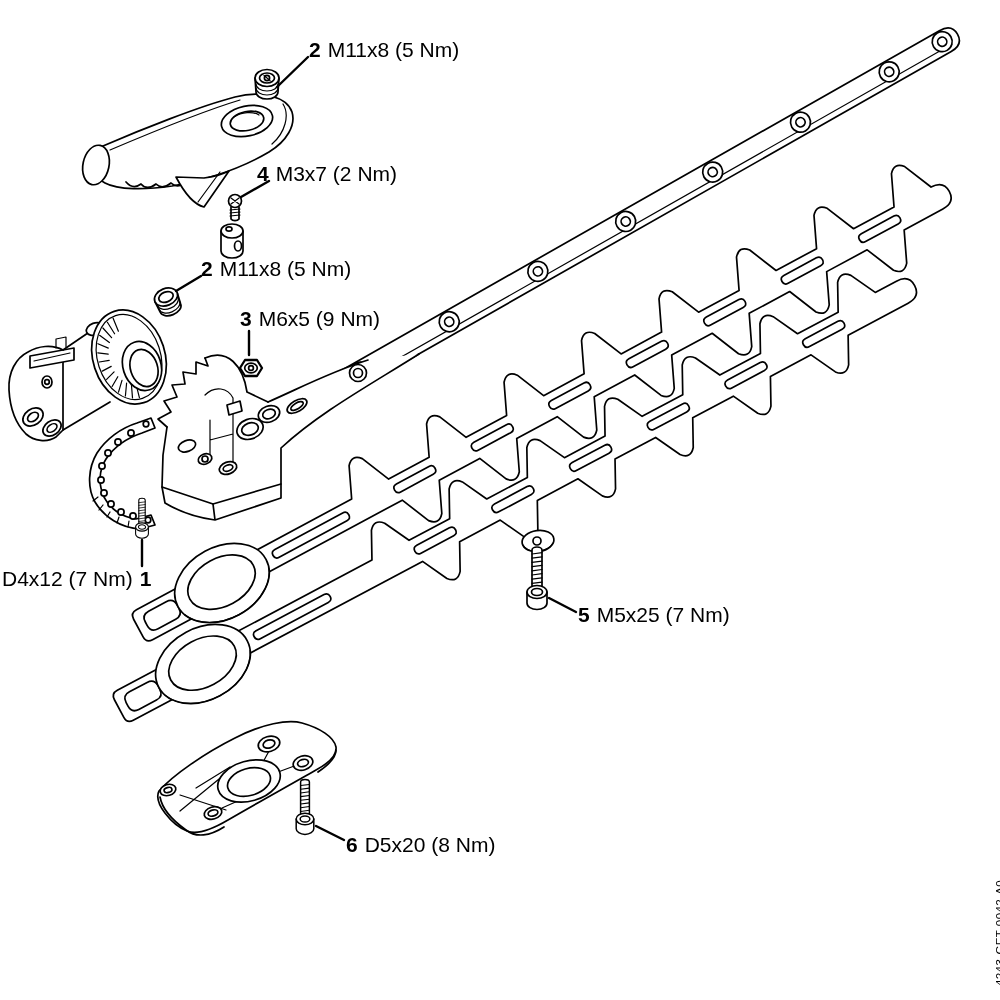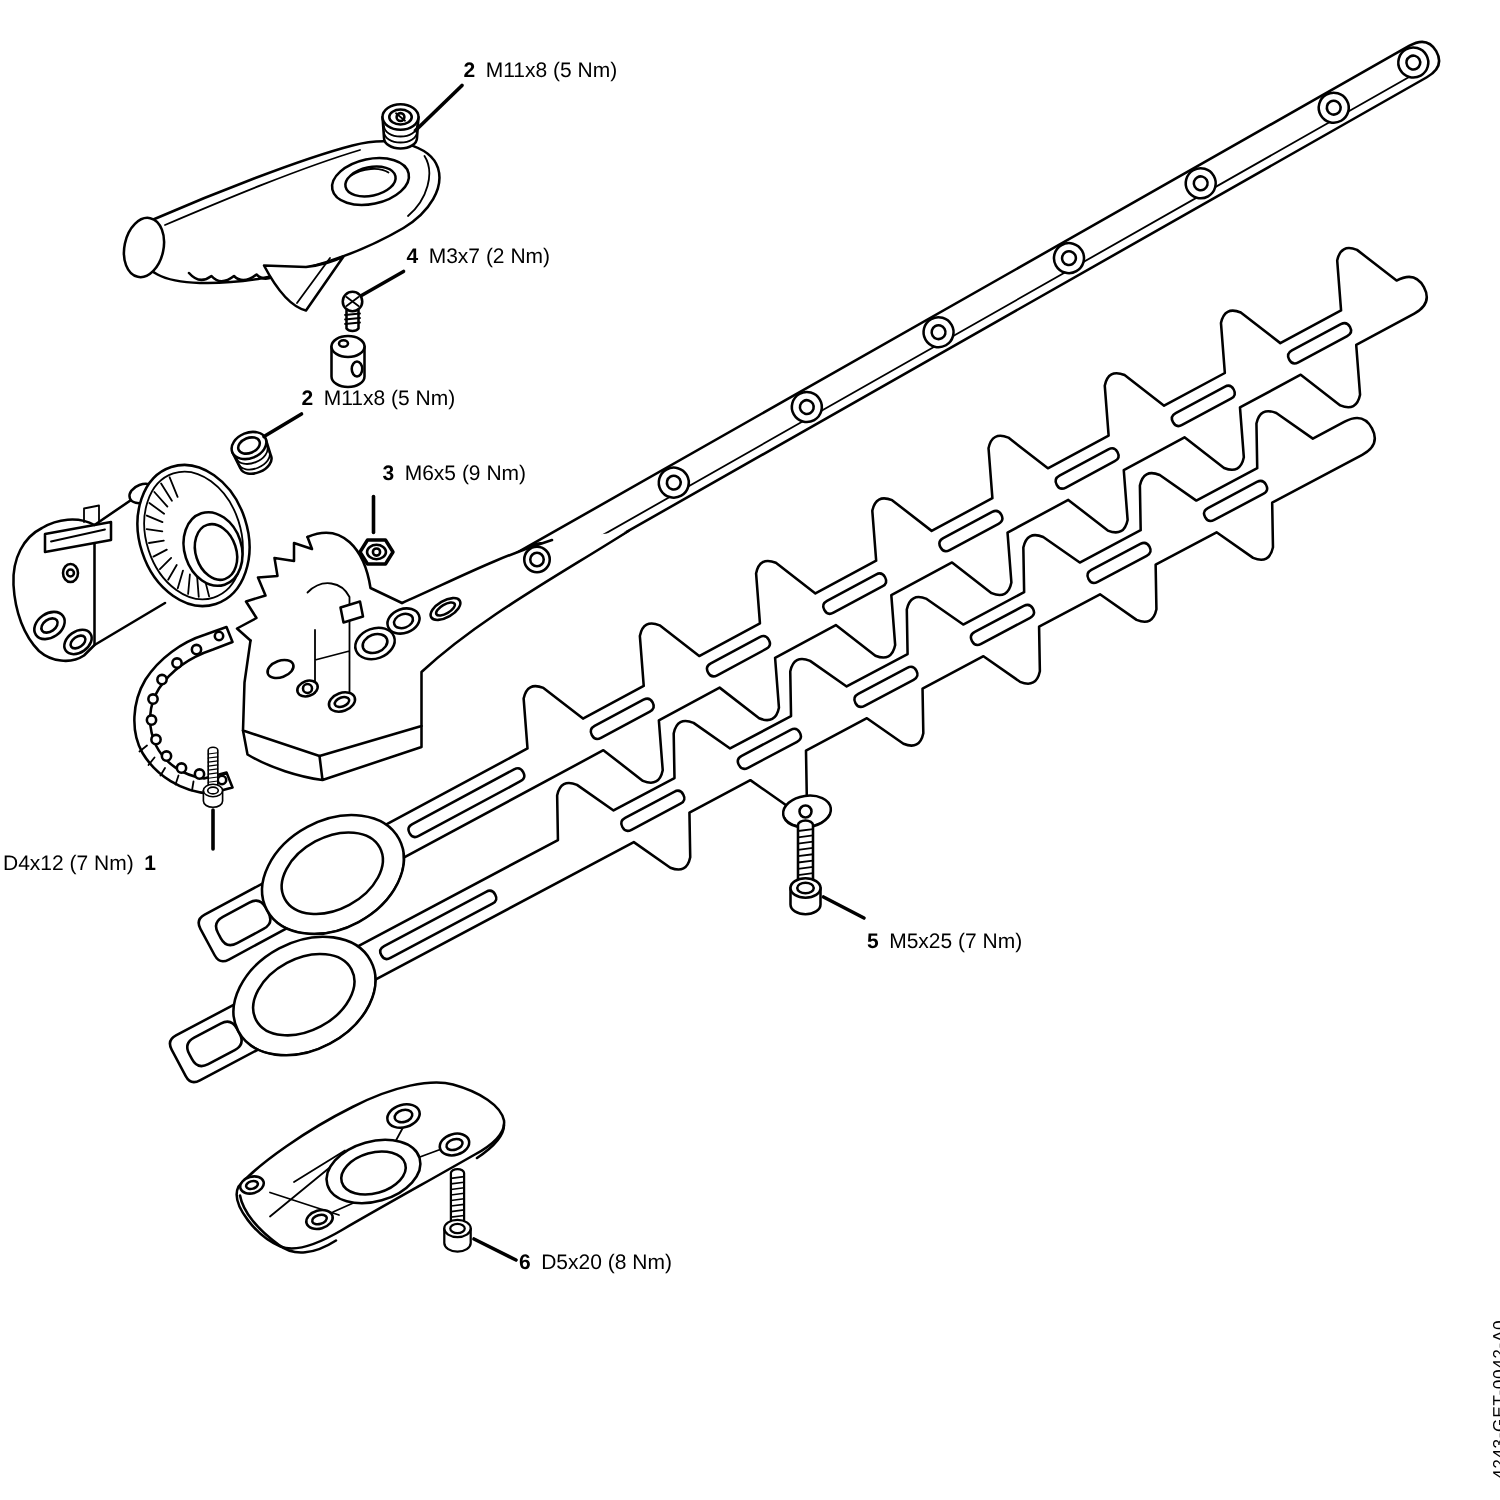--- a/index.html
+++ b/index.html
@@ -5,21 +5,21 @@
   html,body{margin:0;padding:0;background:#fff;}
   #stage{position:relative;width:1000px;height:1000px;background:#fff;overflow:hidden;
          font-family:"Liberation Sans","DejaVu Sans",sans-serif;}
   #art{position:absolute;left:0;top:0;}
   svg path,svg ellipse,svg circle,svg rect,svg polygon{fill:#fff;stroke:#000;stroke-width:1.7;stroke-linejoin:round;stroke-linecap:round;}
   svg .nf{fill:none;}
   svg .thin{stroke-width:1.2;}
   svg .thick{stroke-width:2.3;}
   svg .leader{fill:none;stroke:#000;stroke-width:2.4;}
   svg .nostroke{stroke:none;}
-  .callout{position:absolute;font-size:14px;color:#000;white-space:nowrap;line-height:1.15;}
+  .callout{position:absolute;font-size:21px;color:#000;white-space:nowrap;line-height:1.15;}
   .callout b{font-weight:bold;margin-right:7px;}
   .callout b.after{margin-right:0;margin-left:7px;}
   #doc-number{position:absolute;left:994px;top:986px;transform:rotate(-90deg);transform-origin:0 0;
               font-size:11.5px;letter-spacing:.4px;color:#000;white-space:nowrap;}
 </style>
 </head>
 <body>
 
 <div id="stage">
 
@@ -239,21 +239,21 @@
     <path class="leader" d="M 241 197 L 269 181"></path>
     <path class="leader" d="M 176 291 L 201 276"></path>
     <path class="leader" d="M 249 331 L 249 355"></path>
     <path class="leader" d="M 142 540 L 142 566"></path>
     <path class="leader" d="M 549 598 L 576 612"></path>
     <path class="leader" d="M 316 826 L 344 840"></path>
   </g>
 </svg>
 
   <div class="callout" style="left:309px;top:38px"><b>2</b><span>M11x8 (5 Nm)</span></div>
-  <div class="callout" style="left:271px;top:162px"><b>4</b><span>M3x7 (2 Nm)</span></div>
+  <div class="callout" style="left:257px;top:162px"><b>4</b><span>M3x7 (2 Nm)</span></div>
   <div class="callout" style="left:201px;top:257px"><b>2</b><span>M11x8 (5 Nm)</span></div>
-  <div class="callout" style="left:255px;top:307px"><b>3</b><span>M6x5 (9 Nm)</span></div>
+  <div class="callout" style="left:240px;top:307px"><b>3</b><span>M6x5 (9 Nm)</span></div>
   <div class="callout" style="left:2px;top:567px"><span>D4x12 (7 Nm)</span><b class="after">1</b></div>
-  <div class="callout" style="left:578px;top:619px"><b>5</b><span>M5x25 (7 Nm)</span></div>
+  <div class="callout" style="left:578px;top:603px"><b>5</b><span>M5x25 (7 Nm)</span></div>
   <div class="callout" style="left:346px;top:833px"><b>6</b><span>D5x20 (8 Nm)</span></div>
 
   <div id="doc-number">4243-GET-0042-A0</div>
 </div>
 
 </body></html>

